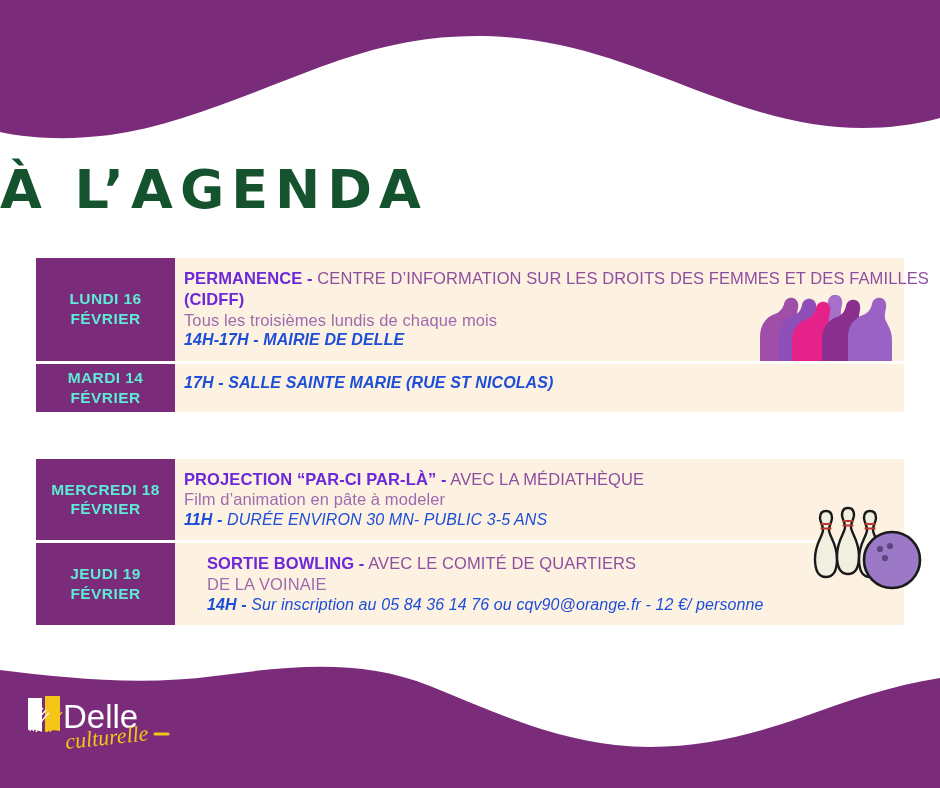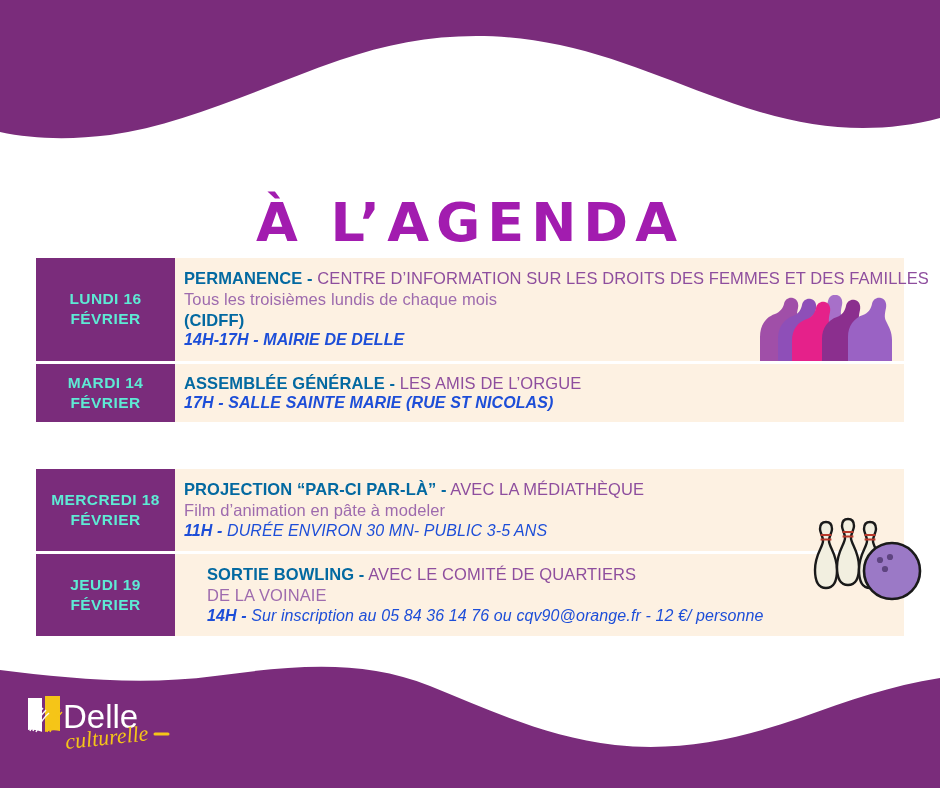--- a/index.html
+++ b/index.html
@@ -14,28 +14,26 @@
   .poster{position:relative;width:940px;height:788px;overflow:hidden;background:#fff;}
 
   
   .wave-top,.wave-bottom{position:absolute;left:0;width:940px;display:block;}
   .wave-top{top:0;height:150px;}
   .wave-bottom{bottom:0;height:150px;}
 
   
   .title{
     position:absolute;top:160px;left:0;width:940px;
-    text-align:center;
     font-size:54px;
     font-weight:bold;
     letter-spacing:7px;
-    color:#a21caf;
+    color:#14532d;
     font-family:"DejaVu Sans", sans-serif;
     line-height:1.1;
-    margin-top:33px;
   }
 
   
   .agenda{
     position:absolute;
     left:36px;
     top:258px;
     width:868px;
   }
   .row{
@@ -71,21 +69,21 @@
   }
   .line{line-height:1.26;margin:0;}
   .l-head{
     font-size:16.5px;
     color:#8E4E9E;
     letter-spacing:.1px;
     white-space:nowrap;
   }
   .l-head .strong{
     font-weight:bold;
-    color:#0369a1;
+    color:#6d28d9;
   }
   .l-sub{
     font-size:16.5px;
     color:#9E6BAE;
     letter-spacing:.1px;
   }
   .l-time{
     font-size:16px;
     color:#1d4ed8;
     font-style:italic;
@@ -143,24 +141,24 @@
     <div class="row row-1">
       <div class="daycell">
         <span class="d1">LUNDI 16</span>
         <span class="d2">FÉVRIER</span>
       </div>
       <div class="content">
         <p class="line l-head">
           <span class="strong">PERMANENCE -</span>
           <span>CENTRE D’INFORMATION SUR LES DROITS DES FEMMES ET DES FAMILLES</span>
         </p>
+        <p class="line l-head">
+          <span class="strong">(CIDFF)</span>
+        </p>
         <p class="line l-sub">Tous les troisièmes lundis de chaque mois</p>
-        <p class="line l-head">
-          <span class="strong">(CIDFF)</span>
-        </p>
         <p class="line l-time">
           <span>14H-17H - MAIRIE DE DELLE</span><span class="reg"></span>
         </p>
 
         <svg class="women-art" viewBox="0 0 148 66">
 
           <path d="M8,66 L8,42 C8,30 14,22 23,19 C28,17 31,13 32,9 C33,4 37,2 41,3
                    C45,4 47,8 46,13 C45,18 44,22 46,26 C49,32 52,36 52,44 L52,66 Z" fill="#A04FA8"></path>
 
           <path d="M26,66 L26,44 C26,32 32,24 41,21 C46,19 49,15 50,10 C51,5 55,3 59,4
@@ -180,24 +178,20 @@
         </svg>
       </div>
     </div>
 
     <div class="row row-2">
       <div class="daycell">
         <span class="d1">MARDI 14</span>
         <span class="d2">FÉVRIER</span>
       </div>
       <div class="content">
-        <p class="line l-head">
-          <span class="strong">ASSEMBLÉE GÉNÉRALE -</span>
-          <span>LES AMIS DE L’ORGUE</span>
-        </p>
         <p class="line l-time">
           <span>17H - SALLE SAINTE MARIE (RUE ST NICOLAS)</span><span class="reg"></span>
         </p>
       </div>
     </div>
 
     <div class="row row-3">
       <div class="daycell">
         <span class="d1">MERCREDI 18</span>
         <span class="d2">FÉVRIER</span>

